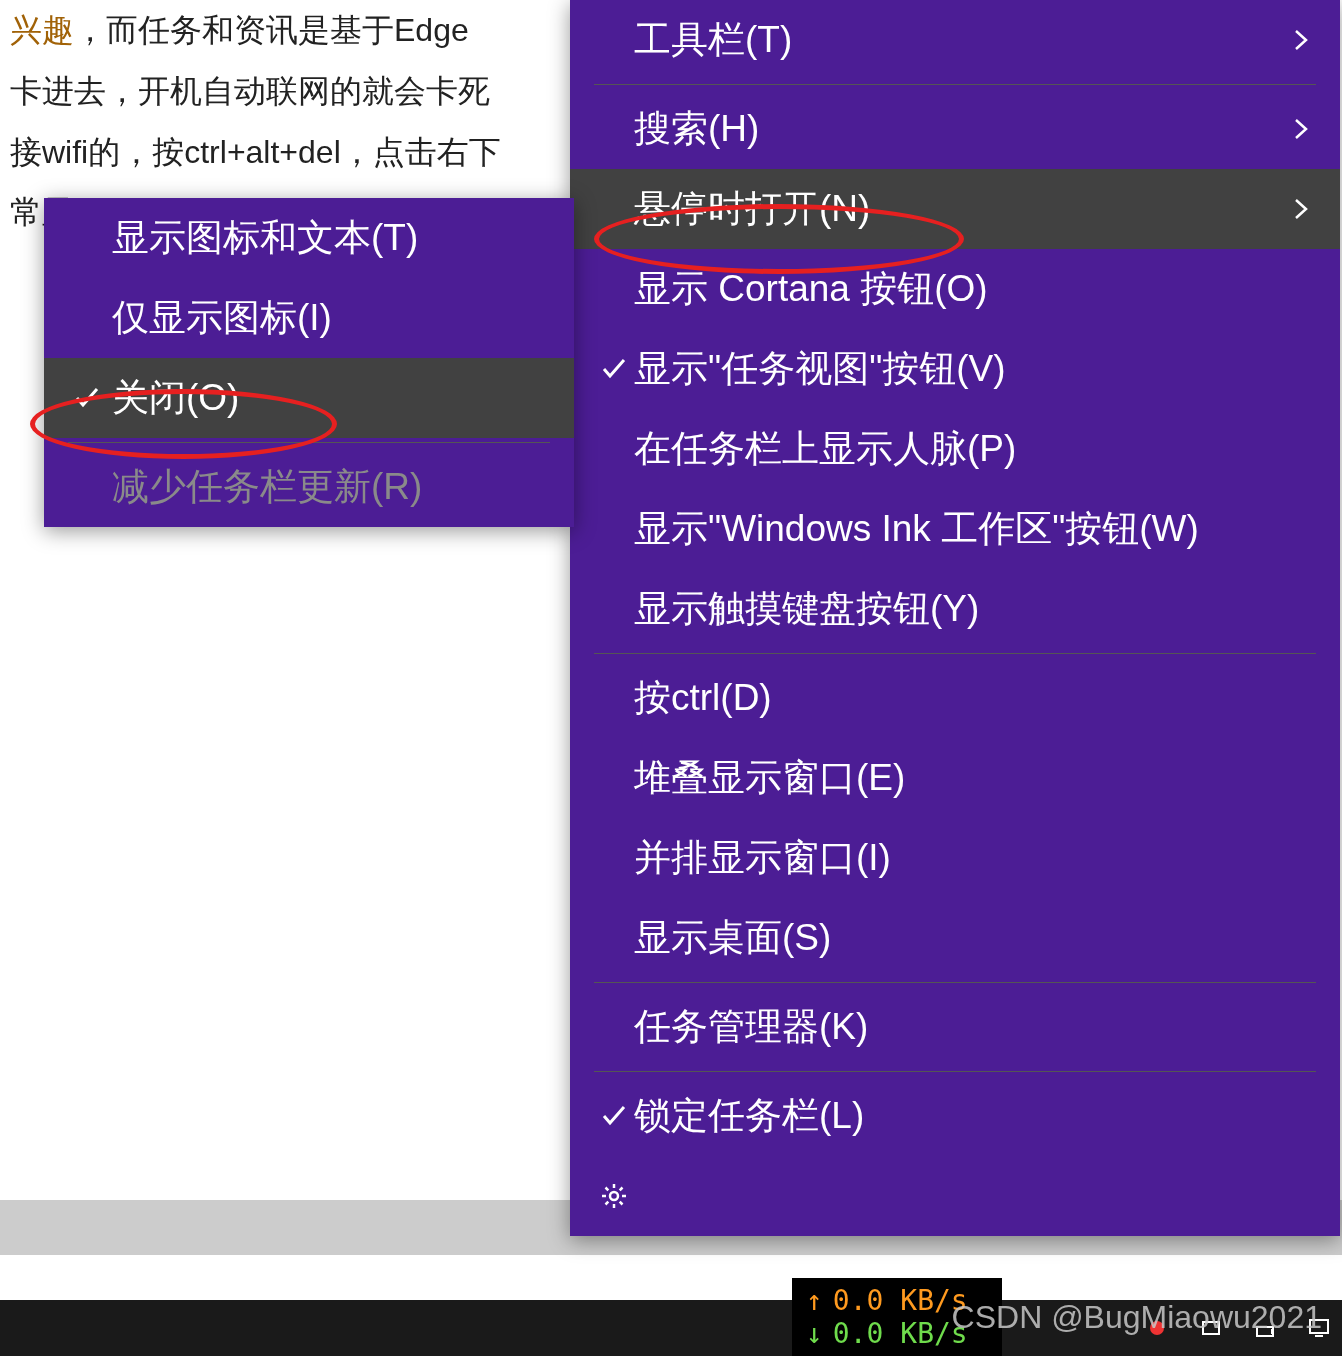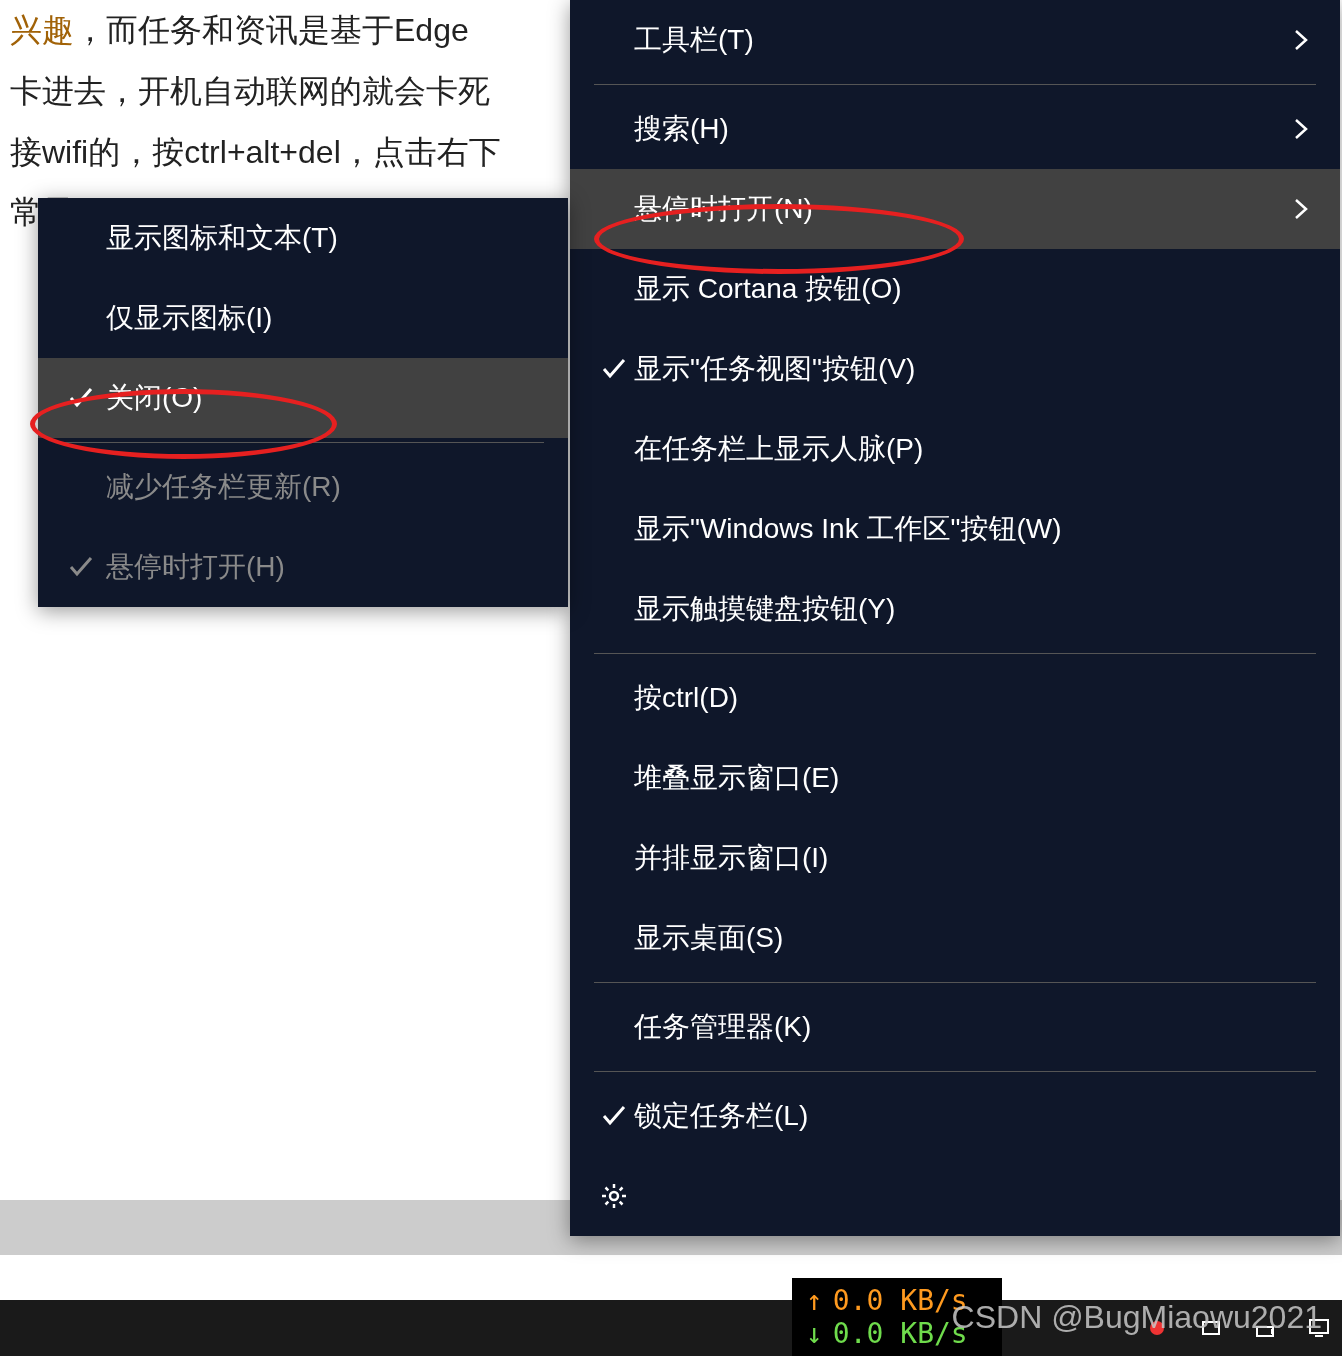--- a/index.html
+++ b/index.html
@@ -25,23 +25,23 @@
     position: absolute;
     left: 0; right: 0;
     top: 1200px;
     height: 55px;
     background: #ccc;
   }
 
   
   .menu {
     position: absolute;
-    background: #0f172a;
+    background: #4c1d95;
     color: #fff;
-    font-size: 28px;
+    font-size: 37px;
     box-shadow: 0 4px 20px rgba(0,0,0,.4);
   }
   .menu-main {
     top: 0;
     left: 570px;
     width: 770px;
   }
   .menu-item {
     display: flex;
     align-items: center;
@@ -69,21 +69,21 @@
   .sep {
     height: 1px;
     background: #555;
     margin: 4px 24px;
   }
   svg { display: block; }
 
   
   .menu-sub {
     top: 198px;
-    left: 38px;
+    left: 44px;
     width: 530px;
   }
   .menu-sub .menu-item { padding-left: 18px; }
   .menu-sub .check-col { width: 50px; }
 
   
   .anno {
     position: absolute;
     border: 5px solid #e62020;
     border-radius: 50%;
@@ -264,28 +264,20 @@
         <svg width="26" height="26" viewBox="0 0 26 26">
           <path d="M3 13l6 7L23 4" stroke="#fff" stroke-width="3" fill="none"></path>
         </svg>
       </span>
     <span class="label">关闭(O)</span>
   </div>
   <div class="sep"></div>
   <div class="menu-item disabled">
     <span class="check-col"></span>
     <span class="label">减少任务栏更新(R)</span>
-  </div>
-  <div class="menu-item disabled">
-    <span class="check-col">
-        <svg width="26" height="26" viewBox="0 0 26 26">
-          <path d="M3 13l6 7L23 4" stroke="#8a8a8a" stroke-width="3" fill="none"></path>
-        </svg>
-      </span>
-    <span class="label">悬停时打开(H)</span>
   </div>
 </div>
 
 <div class="anno anno1"></div>
 <div class="anno anno2"></div>
 
 <div class="taskbar">
   <span class="tray-icon">
       <svg width="20" height="20">
         <circle cx="10" cy="10" r="7" fill="#e33"></circle>

